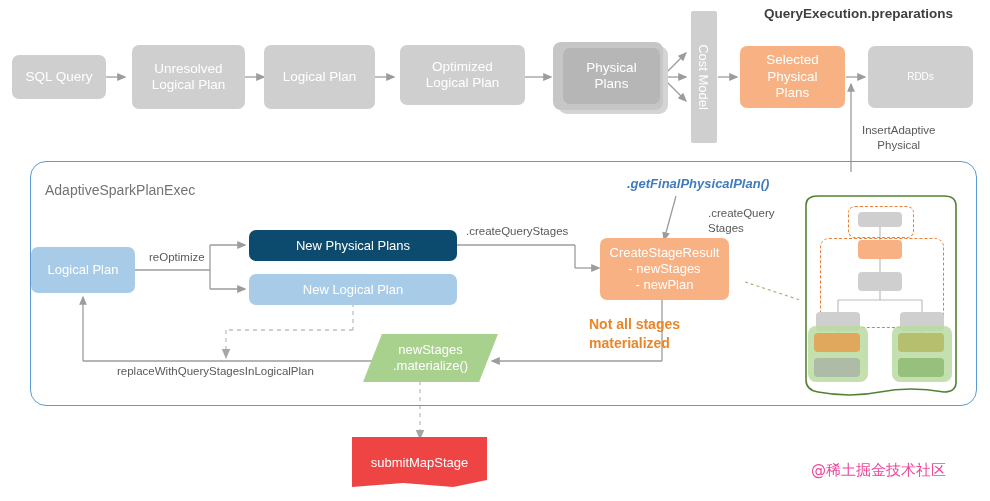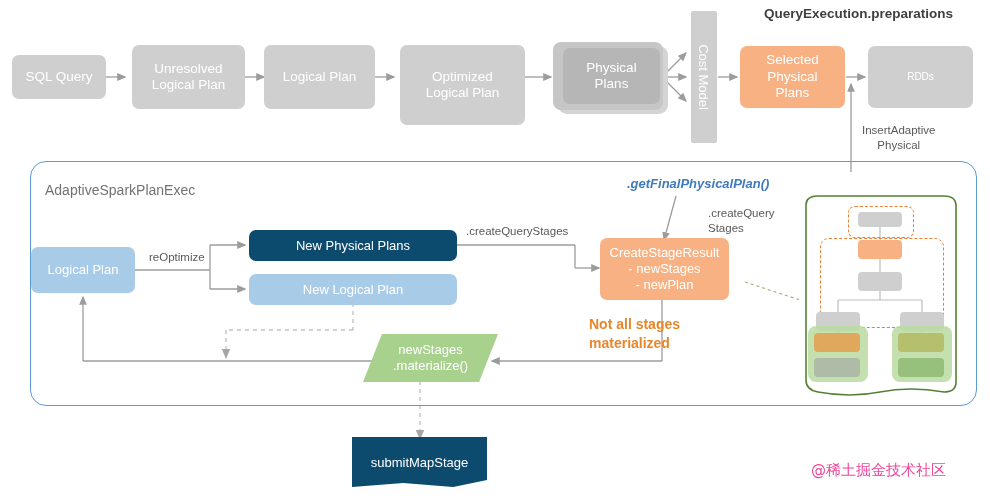--- a/index.html
+++ b/index.html
@@ -172,21 +172,21 @@
 
   <div class="node gray" style="left:132px;top:45px;width:113px;height:64px;font-size:13.5px;white-space:pre-line;">
     <span>Unresolved
 Logical Plan</span>
   </div>
 
   <div class="node gray" style="left:264px;top:45px;width:111px;height:64px;font-size:13.5px;">
     <span>Logical Plan</span>
   </div>
 
-  <div class="node gray" style="left:400px;top:45px;width:125px;height:80px;font-size:13.5px;white-space:pre-line;">
+  <div class="node gray" style="left:400px;top:45px;width:125px;height:60px;font-size:13.5px;white-space:pre-line;">
     <span>Optimized
 Logical Plan</span>
   </div>
 
   <div class="stack-shadow" style="left:558px;top:46px;width:110px;height:68px;"></div>
   <div class="stack-mid" style="left:553px;top:42px;width:110px;height:68px;"></div>
   <div class="node" style="left:563px;top:48px;width:97px;height:56px;background:#b6b6b6;font-size:13.5px;white-space:pre-line;">
     <span>Physical
 Plans</span>
   </div>
@@ -244,20 +244,21 @@
   <div class="lbl" style="left:149px;top:250px;font-size:11.5px;">reOptimize</div>
 
   <div class="lbl" style="left:466px;top:224px;font-size:11.5px;">.createQueryStages</div>
 
   <div class="lbl" style="left:708px;top:206px;font-size:11.5px;">.createQuery
 Stages</div>
 
   <div class="lbl-orange" style="left:589px;top:315px;font-size:14px;">Not all stages
 materialized</div>
 
+  <div class="lbl" style="left:117px;top:364px;font-size:11.5px;">replaceWithQueryStagesInLogicalPlan</div>
 
   <div class="lbl-blue-ital" style="left:627px;top:176px;font-size:13px;">.getFinalPhysicalPlan()</div>
 
   <svg width="990" height="501">
     <path d="M806,205 Q806,196 818,196 L944,196 Q956,196 956,206 L956,382 Q956,392 944,392
              Q910,386 880,392 Q850,398 818,392 Q806,390 806,380 Z" fill="none" stroke="#548235" stroke-width="1.6"></path>
   </svg>
 
   <div style="position:absolute;left:848px;top:206px;width:64px;height:30px;border:1.4px dashed #ed7d31;border-radius:7px;"></div>
   <div style="position:absolute;left:820px;top:238px;width:122px;height:88px;border:1.4px dashed #ed7d31;border-radius:9px;"></div>
@@ -268,21 +269,21 @@
   <div class="node gray" style="left:816px;top:312px;width:44px;height:19px;border-radius:4px;"></div>
   <div class="node gray" style="left:900px;top:312px;width:44px;height:19px;border-radius:4px;"></div>
 
   <div style="position:absolute;left:808px;top:326px;width:60px;height:56px;background:#b9dba0;opacity:0.85;border-radius:8px;"></div>
   <div style="position:absolute;left:892px;top:326px;width:60px;height:56px;background:#b9dba0;opacity:0.85;border-radius:8px;"></div>
   <div style="position:absolute;left:814px;top:333px;width:46px;height:19px;background:#dfa85c;border-radius:4px;"></div>
   <div style="position:absolute;left:814px;top:358px;width:46px;height:19px;background:#aebca7;border-radius:4px;"></div>
   <div style="position:absolute;left:898px;top:333px;width:46px;height:19px;background:#b5bf6e;border-radius:4px;"></div>
   <div style="position:absolute;left:898px;top:358px;width:46px;height:19px;background:#97c07c;border-radius:4px;"></div>
 
-  <div style="position:absolute;left:352px;top:437px;width:135px;height:50px;background:#0c4a6e;
+  <div style="position:absolute;left:352px;top:437px;width:135px;height:50px;background:#ef4444;
               clip-path:polygon(0 0,100% 0,100% 86%,75% 100%,38% 92%,0 100%);
               display:flex;align-items:center;justify-content:center;color:#fff;font-size:13px;">
     <span>submitMapStage</span>
   </div>
 
   <div class="watermark" style="left:811px;top:461px;font-size:15px;">@稀土掘金技术社区</div>
 
 </div>
 
 </body></html>

